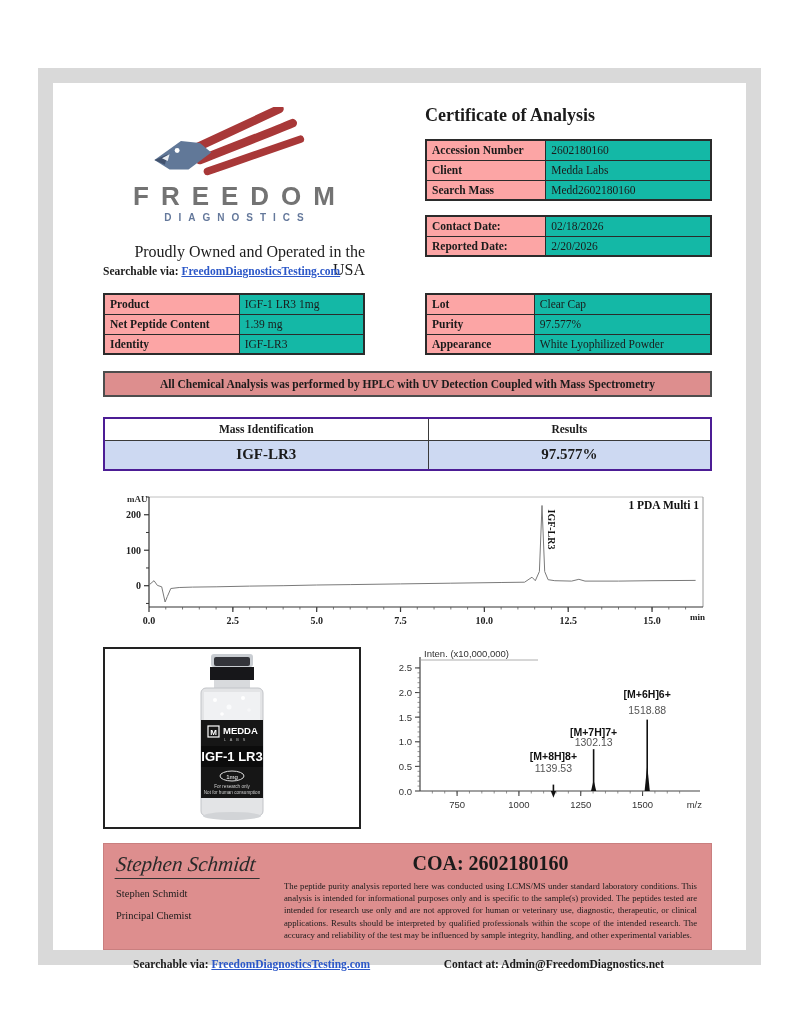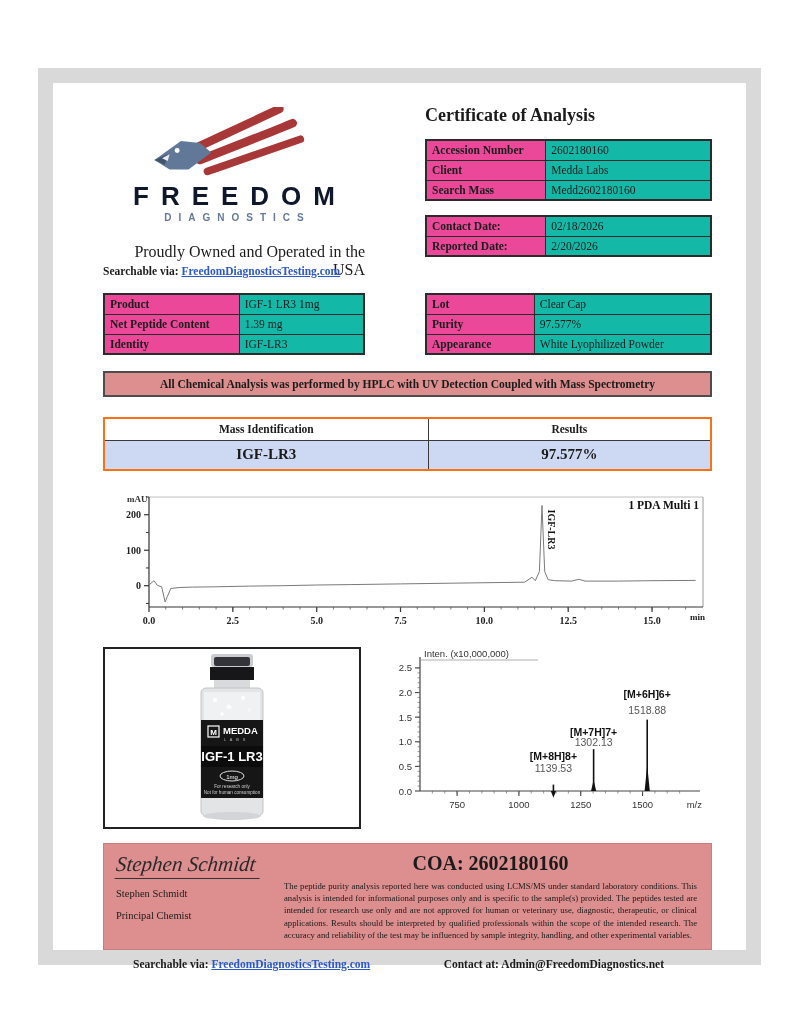--- a/index.html
+++ b/index.html
@@ -8,47 +8,47 @@
   .frame { position:absolute; left:38px; top:68px; width:723px; height:897px; background:#d9d9d9; }
   .paper { position:absolute; left:15px; top:15px; right:15px; bottom:15px; background:#fff; padding:22px 34px 0 50px; }
 
   
   .hdr { display:flex; justify-content:space-between; }
   .col-left  { width:262px; }
   .col-right { width:287px; }
 
   
   .logo-block { height:128px; text-align:center; padding-top:2px; }
-  .logo-brand { font-family:"Liberation Sans", sans-serif; font-weight:bold; font-size:26px; letter-spacing:12px; color:#0f172a; margin-right:-12px; line-height:1.0; }
+  .logo-brand { font-family:"Liberation Sans", sans-serif; font-weight:bold; font-size:26px; letter-spacing:12px; color:#737373; margin-right:-12px; line-height:1.0; }
   .logo-sub   { font-family:"Liberation Sans", sans-serif; font-weight:bold; font-size:10px; letter-spacing:7px; color:#64789b; margin-right:-7px; margin-top:3px; }
   .proudly { font-weight:normal; font-size:16px; text-align:right; margin-top:10px; height:16px; }
   .searchable { font-weight:bold; font-size:11.5px; margin-top:6px; height:18px; }
   a.doclink { color:#2b57c8; text-decoration:underline; font-weight:bold; }
 
   
   table.info { border-collapse:collapse; width:100%; border:2px solid #2b2b2b; }
   table.info td { border:1px solid #2b2b2b; font-size:11.5px; padding:2.5px 5px; height:20px; }
-  table.info td.lbl { background:#ec4899; font-weight:bold; }
+  table.info td.lbl { background:#fca5a5; font-weight:bold; }
   table.info td.val { background:#14b8a6; }
   .t-acc td.lbl { width:42%; } .t-acc td.val { width:58%; }
   .t-dates { margin-top:14px; }
   .t-lot { margin-top:36px; }
   .t-lot td.lbl { width:38%; }
   .t-prod { margin-top:10px; }
   .t-prod td.lbl { width:52%; }
 
   h1.coa-title { font-size:18px; font-weight:bold; text-align:left; white-space:nowrap; height:26px; margin-bottom:8px; }
 
   
   .banner { margin-top:16px; height:26px; background:#dd8e8e; border:2px solid #4d4d4d;
             display:flex; align-items:center; justify-content:center;
             font-weight:bold; font-size:11.5px; text-align:center; }
 
   
-  table.mass { border-collapse:collapse; width:100%; border:2px solid #f97316; margin-top:20px; }
+  table.mass { border-collapse:collapse; width:100%; border:2px solid #4c1d95; margin-top:20px; }
   table.mass td { border:1px solid #3a3a3a; text-align:center; }
   table.mass tr.hd td { background:#fff; font-weight:bold; font-size:11.5px; height:22px; }
   table.mass tr.dt td { background:#cdd9f2; font-weight:bold; font-size:15px; height:30px; }
   table.mass td.c1 { width:53.4%; } table.mass td.c2 { width:46.6%; }
 
   .hplc-wrap { margin-top:18px; }
 
   .bottom-row { margin-top:14px; display:flex; justify-content:space-between; align-items:flex-start; }
   .vial-box { width:258px; height:182px; border:2px solid #222; background:#fff;
               display:flex; align-items:center; justify-content:center; }

